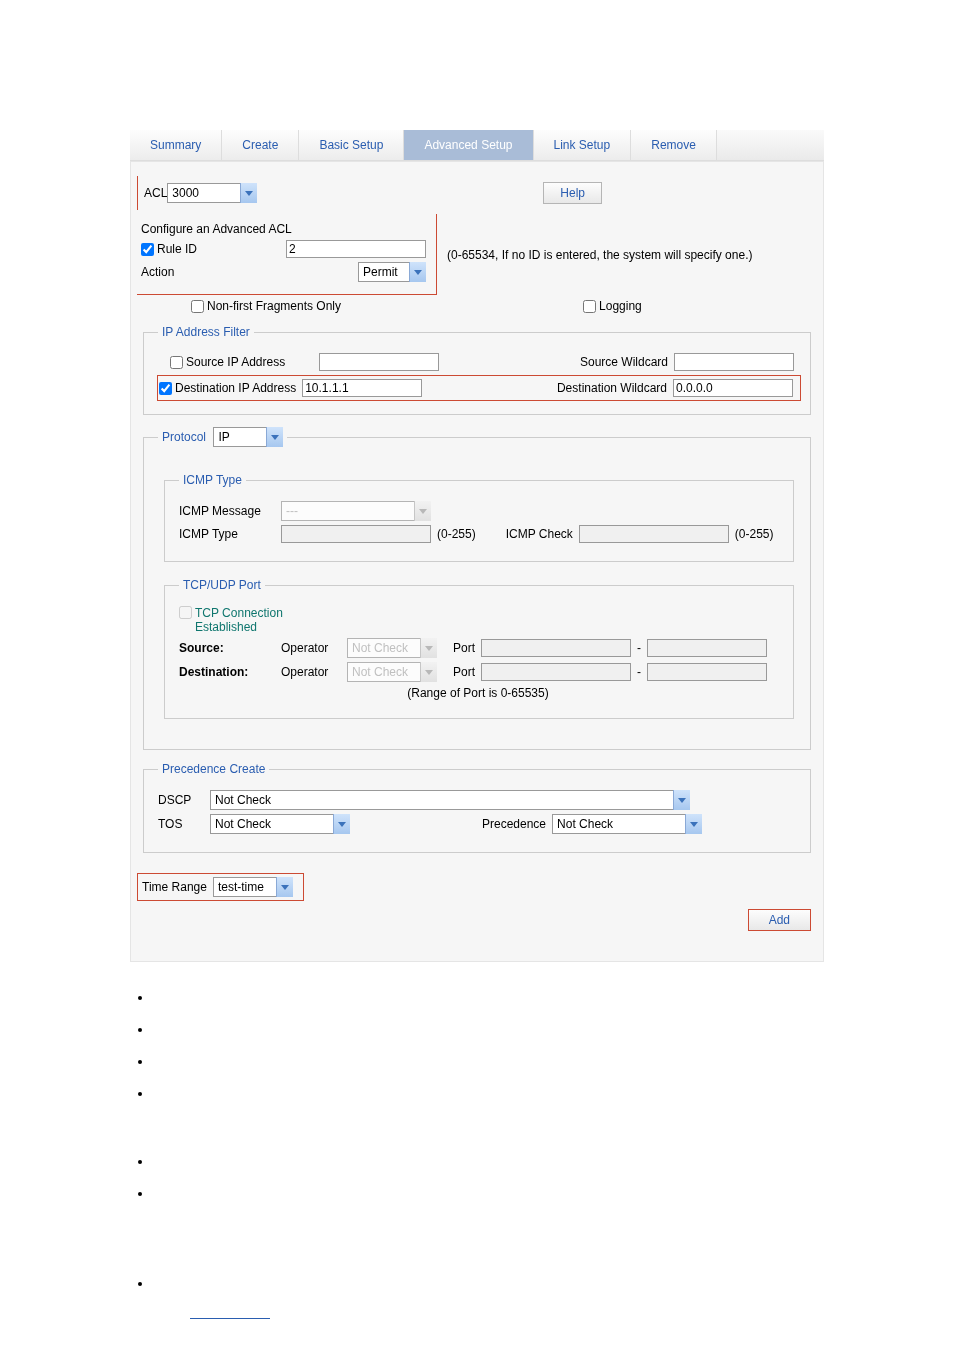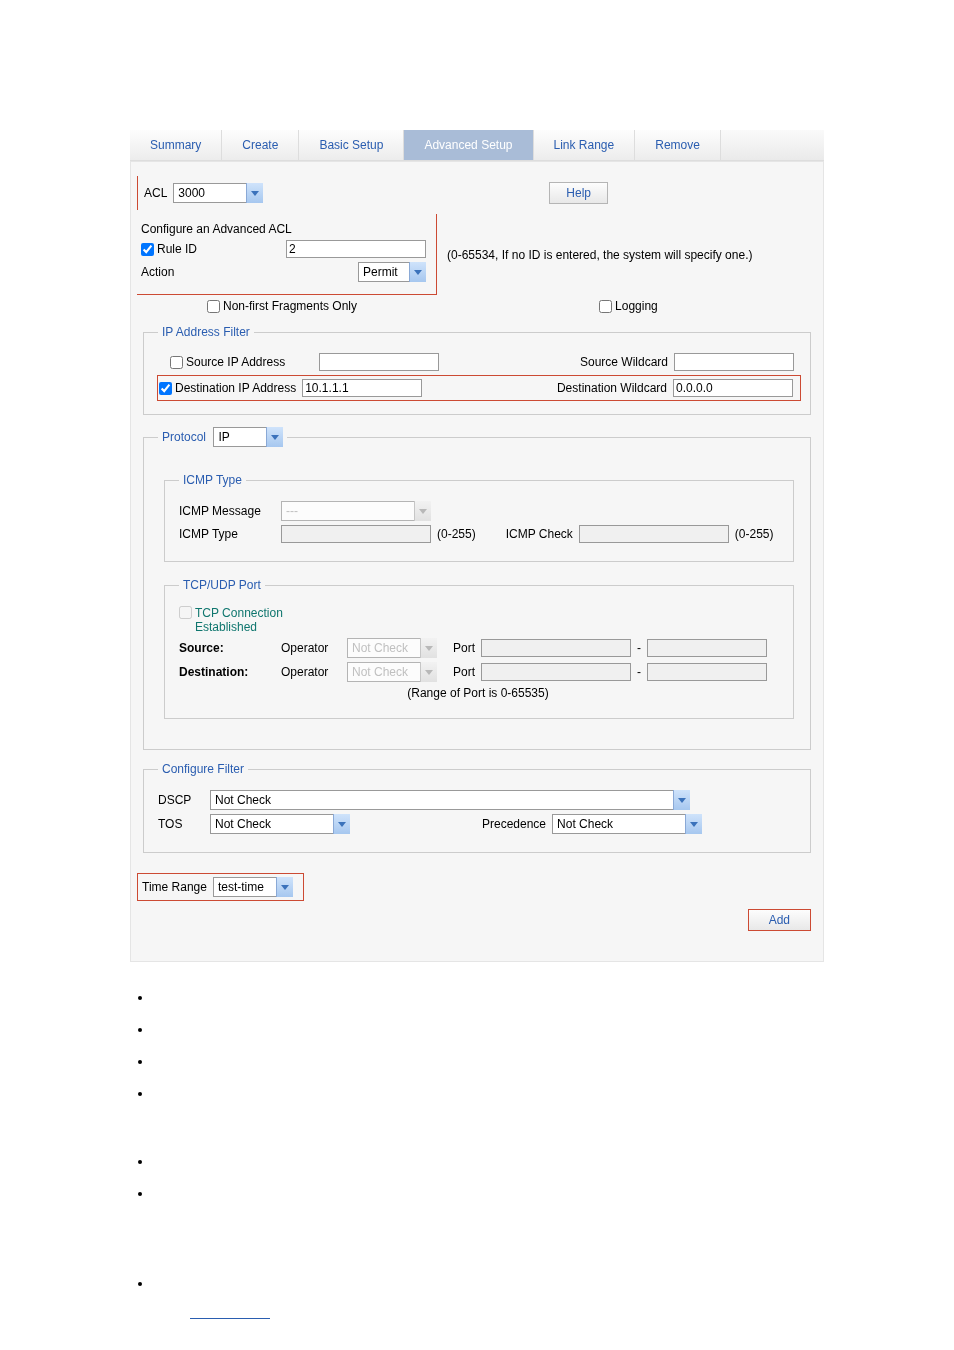--- a/index.html
+++ b/index.html
@@ -117,29 +117,29 @@
 </head>
 <body>
 
 <div class="container">
 
   <div class="tabs">
     <div class="tab">Summary</div>
     <div class="tab">Create</div>
     <div class="tab">Basic Setup</div>
     <div class="tab active">Advanced Setup</div>
-    <div class="tab">Link Range</div>
+    <div class="tab">Link Setup</div>
     <div class="tab">Remove</div>
   </div>
 
   <div class="panel">
 
     
     <div class="row red-outline group-box" style="border-right:none;border-top:none;border-bottom:none;display:flex;justify-content:space-between;align-items:center;padding:6px;">
-      <div style="display:flex;align-items:center;gap:6px;">
+      <div style="display:flex;align-items:center;">
         <span class="label">ACL</span>
         <span class="select-wrap">
           <select class="custom w90">
             <option>3000</option>
           </select>
           <span class="arrow"></span>
         </span>
       </div>
       <div style="margin:0 auto 0 280px;">
         <span class="btn">Help</span>
@@ -170,21 +170,21 @@
             <span class="arrow"></span>
           </span>
         </div>
       </div>
       <div style="padding:34px 0 0 4px;">
         <span>(0-65534, If no ID is entered, the system will specify one.)</span>
       </div>
     </div>
 
     <div class="row" style="margin-top:4px;">
-      <label class="checkbox" style="margin-left:26px;padding-left:44px;">
+      <label class="checkbox" style="margin-left:10px;padding-left:44px;">
         <input type="checkbox" style="">
         <span>Non-first Fragments Only</span>
       </label>
       <span style="width:230px;"></span>
       <label class="checkbox">
         <input type="checkbox" style="">
         <span>Logging</span>
       </label>
     </div>
 
@@ -290,21 +290,21 @@
           <input type="text" class="w120" disabled="" style="">
         </div>
         <div class="row" style="justify-content:center;">
           <span>(Range of Port is 0-65535)</span>
         </div>
       </fieldset>
     </fieldset>
 
     
     <fieldset>
-      <legend>Configure Filter</legend>
+      <legend>Precedence Create</legend>
       <div class="row">
         <span class="label" style="width:46px;">DSCP</span>
         <span class="select-wrap" style="flex:0 0 auto;">
           <select class="custom" style="width:480px;">
             <option>Not Check</option>
           </select>
           <span class="arrow"></span>
         </span>
       </div>
       <div class="row">

